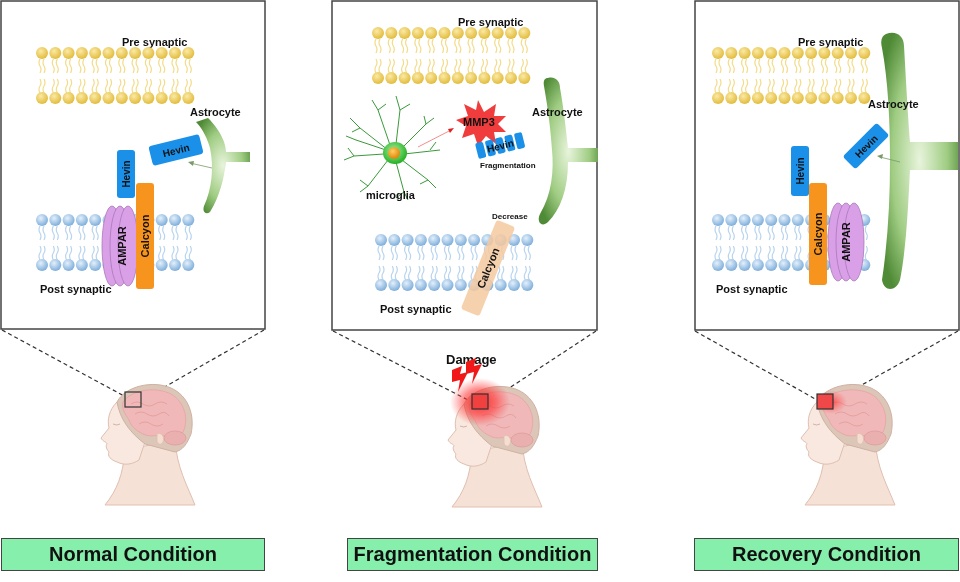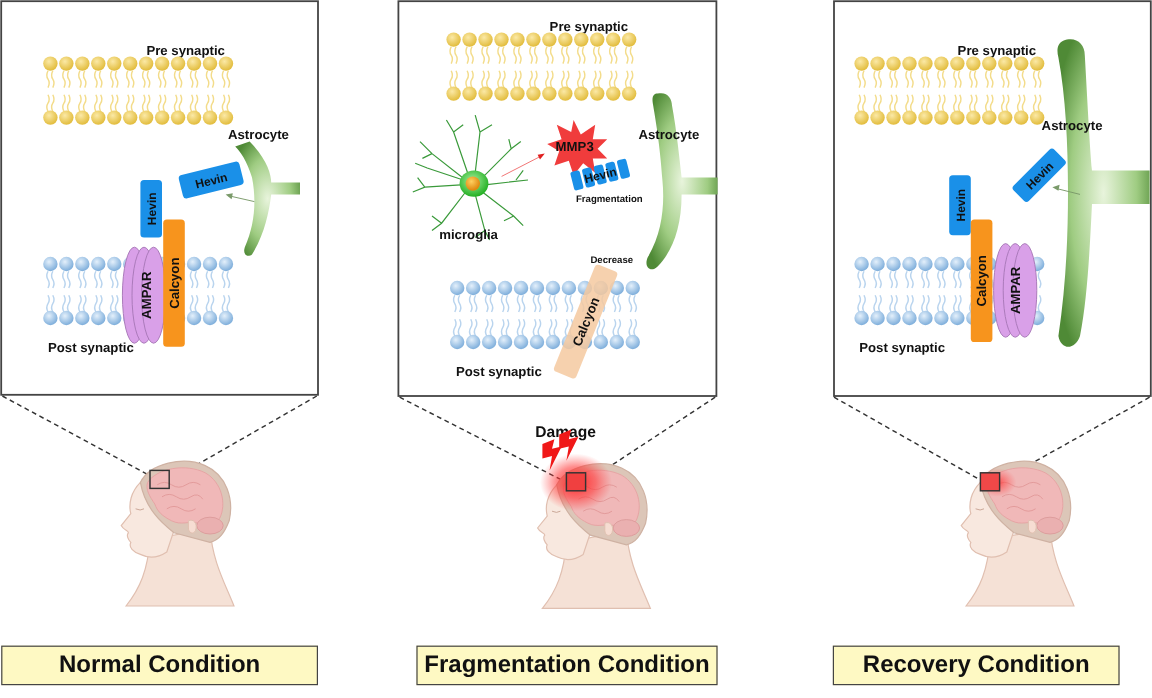--- a/index.html
+++ b/index.html
@@ -1,19 +1,19 @@
 <!DOCTYPE html>
 <html><head>
 <meta charset="utf-8">
 <style>
   html, body { margin:0; padding:0; background:#ffffff; }
   body { width:960px; height:582px; position:relative; overflow:hidden; font-family:"Liberation Sans", sans-serif; }
   #stage { position:absolute; left:0; top:0; width:960px; height:582px; }
   .lbl { font-family:"Liberation Sans", sans-serif; font-weight:bold; fill:#111; }
-  .cond-box { position:absolute; top:538px; height:33px; border:1.5px solid #444; background:#fef9c3; box-sizing:border-box;
+  .cond-box { position:absolute; top:538px; height:33px; border:1.5px solid #444; background:#86efac; box-sizing:border-box;
               display:flex; align-items:center; justify-content:center; font-family:"Liberation Sans", sans-serif;
               font-weight:bold; font-size:20px; color:#111; }
 </style>
 </head>
 <body>
 
 <svg id="stage" width="960" height="582" viewBox="0 0 960 582" xmlns="http://www.w3.org/2000/svg">
   <defs>
     <radialGradient id="yHead" cx="40%" cy="35%" r="65%">
       <stop offset="0%" stop-color="#fbe9a6"></stop>
@@ -291,13 +291,13 @@
 
   <g transform="translate(795,380)">
     <use href="#head"></use>
     <ellipse cx="36" cy="22" rx="16" ry="12" fill="url(#redGlowSmall)"></ellipse>
     <rect x="22" y="14" width="16" height="15" fill="#f04848" stroke="#333" stroke-width="1.2"></rect>
   </g>
 </svg>
 
 <div class="cond-box" style="left:1px; width:264px;">Normal Condition</div>
 <div class="cond-box" style="left:347px; width:251px;">Fragmentation Condition</div>
-<div class="cond-box" style="left:694px; width:239px;">Recovery Condition</div>
+<div class="cond-box" style="left:694px; width:265px;">Recovery Condition</div>
 
 </body></html>

